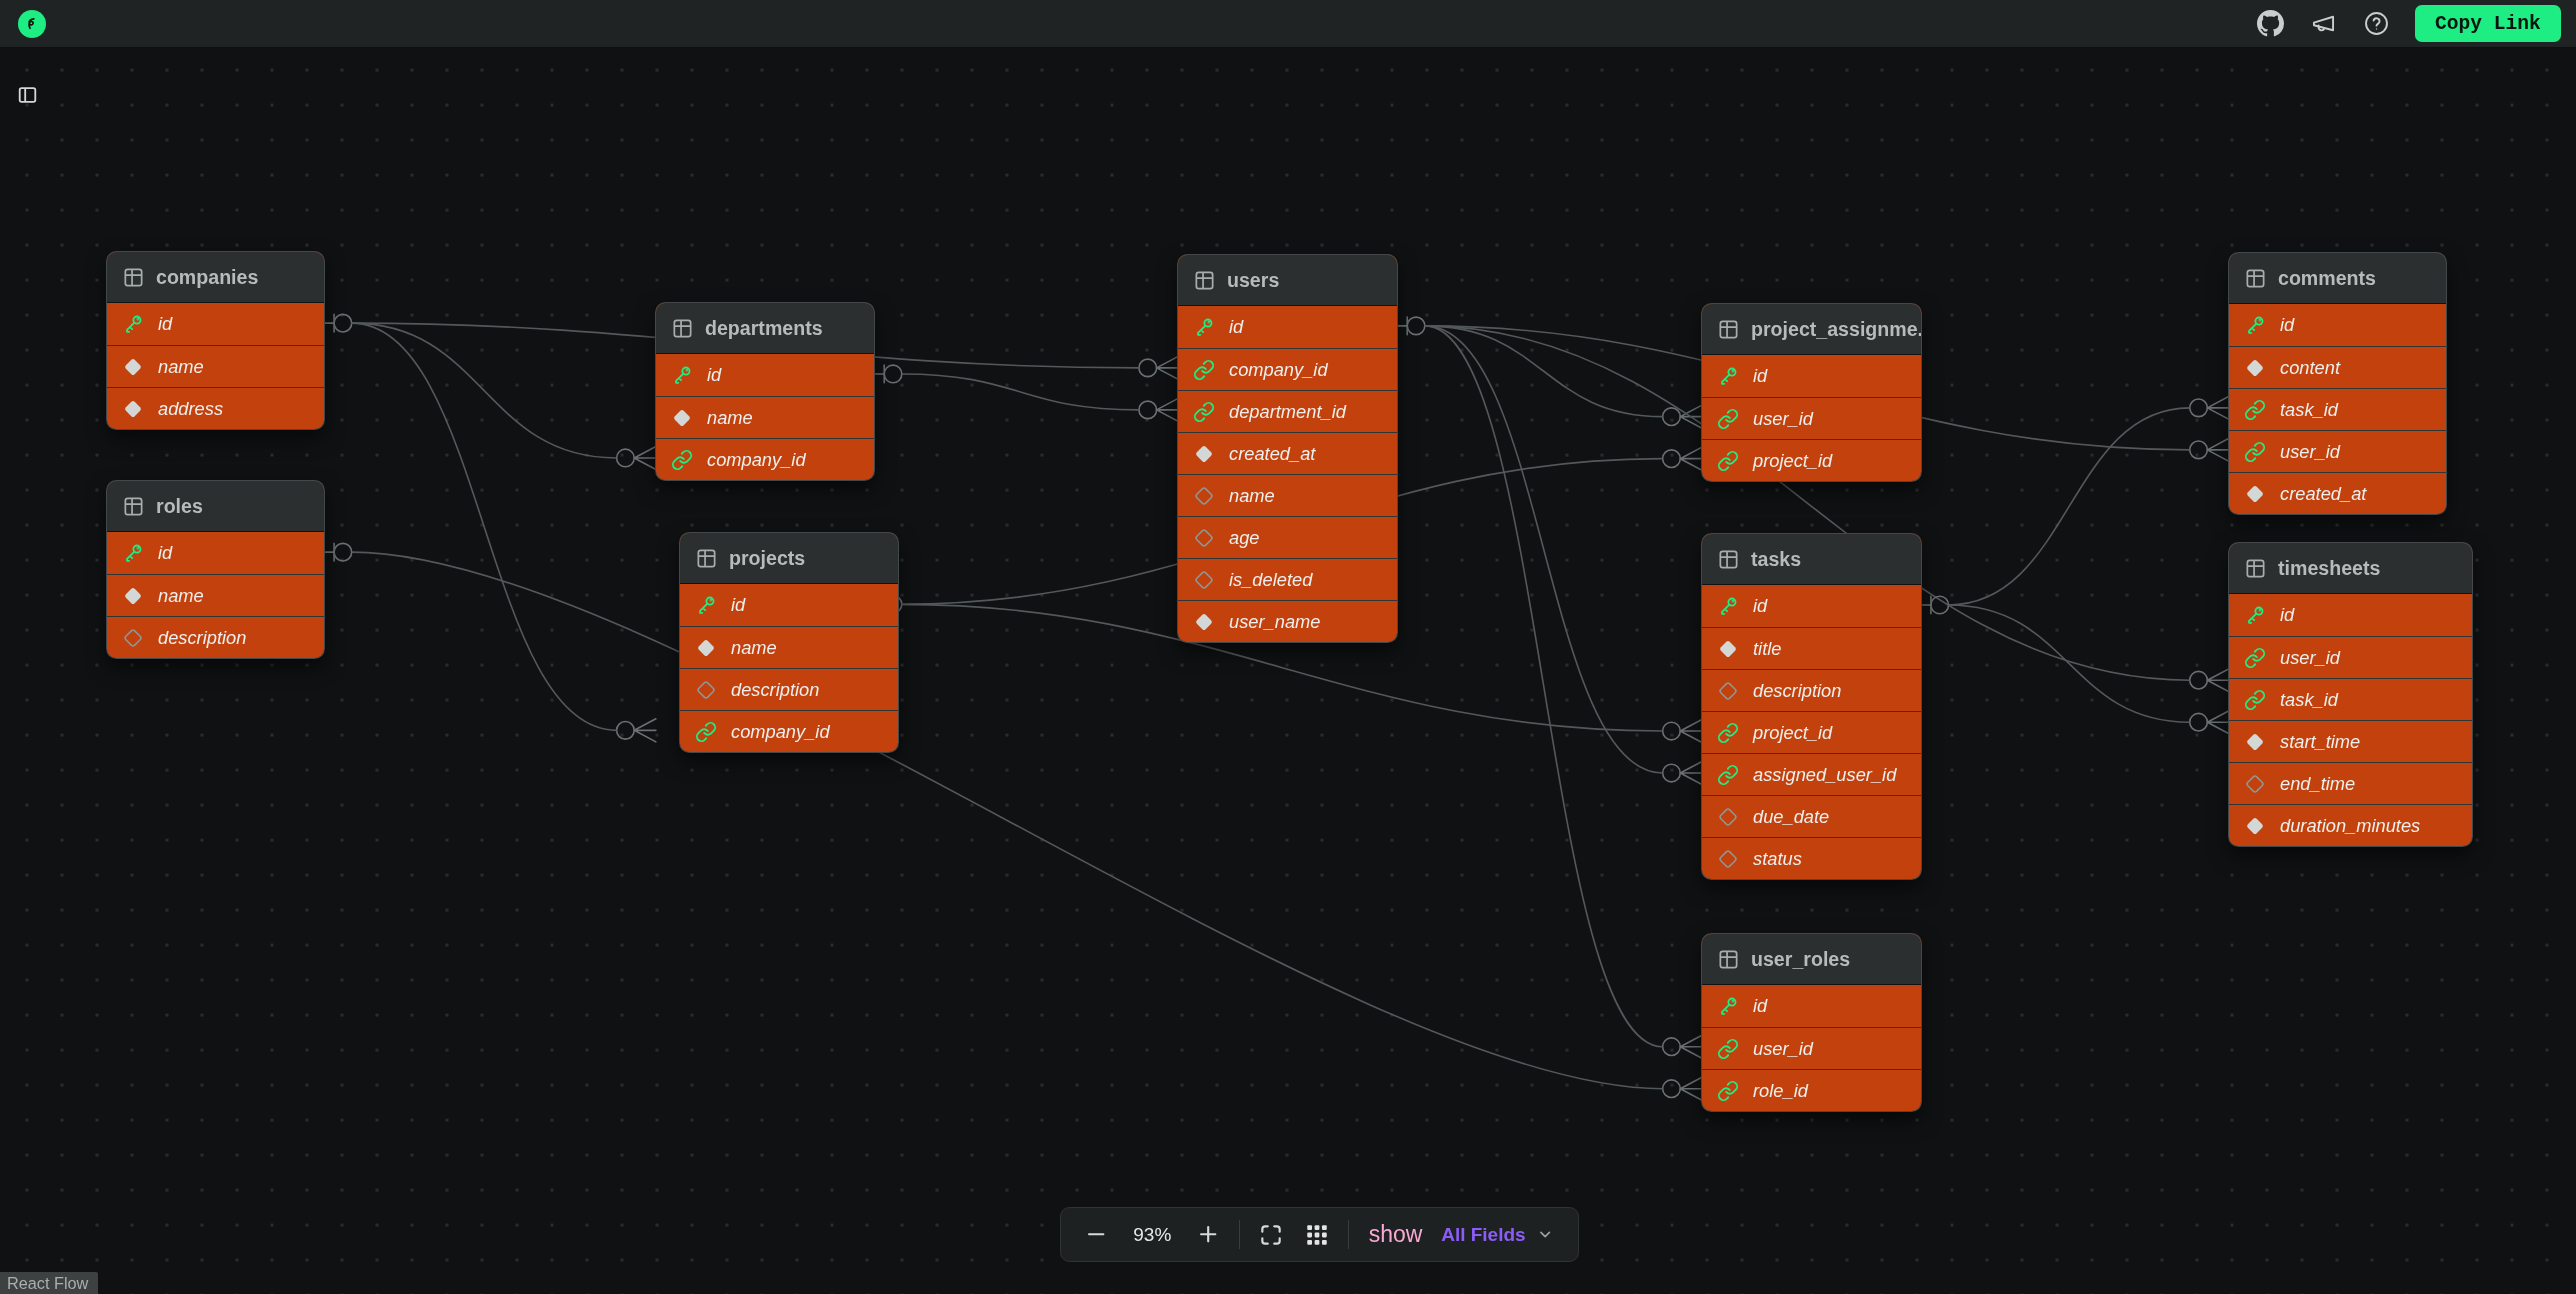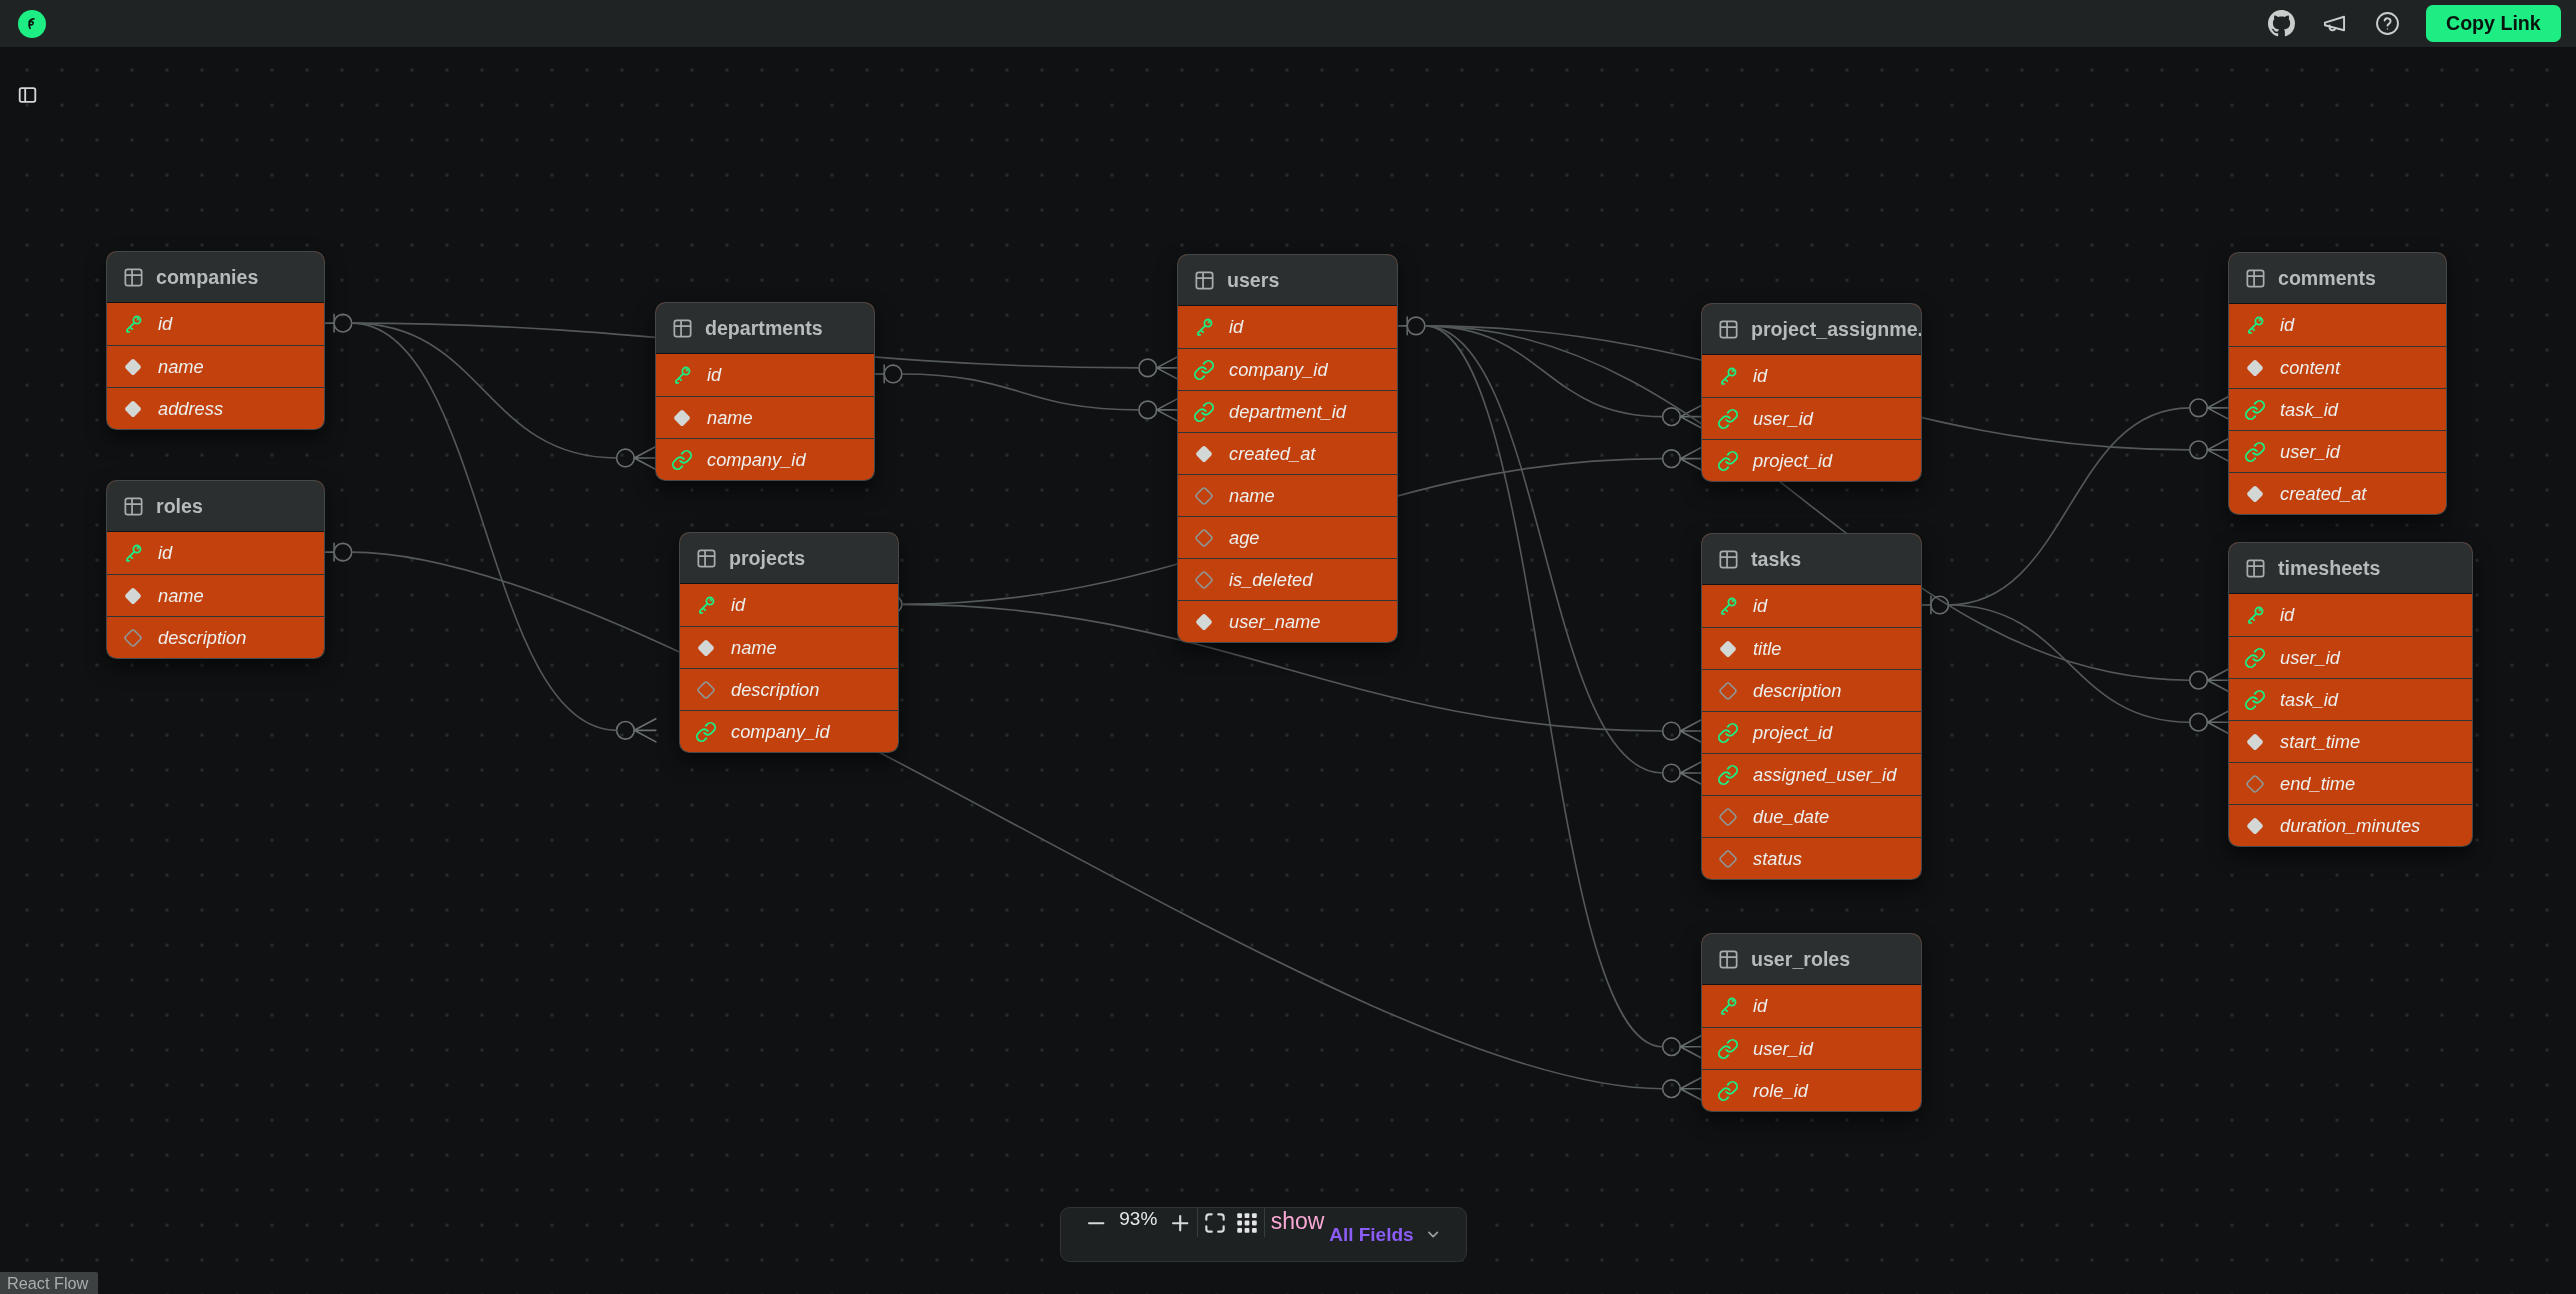--- a/index.html
+++ b/index.html
@@ -12,21 +12,21 @@
   }
   
   .app-header{position:absolute;top:0;left:0;width:100%;height:47px;background:#1f2324;
     border-bottom:0.7px solid rgba(0,0,0,.55);display:flex;align-items:center;z-index:10;}
   .logo{position:absolute;left:17.6px;top:9.5px;width:28.5px;height:28.5px;border-radius:50%;
     background:#1ded83;display:flex;align-items:center;justify-content:center;}
   .app-title{position:absolute;left:0;right:0;text-align:center;color:#8f9695;font-size:20.3px;}
   .header-right{position:absolute;right:15px;top:0;height:47px;display:flex;align-items:center;gap:23px;}
   .icon-btn{width:30px;height:30px;display:flex;align-items:center;justify-content:center;cursor:pointer;background:none;border:none;padding:0;}
   .copy-link-btn{height:37px;padding:0 20.3px;border:none;border-radius:6.8px;background:#1ded83;
-    color:#08140e;font-size:19.6px;font-weight:700;font-family:Liberation Sans, sans-serif;cursor:pointer;}
+    color:#08140e;font-size:19.6px;font-weight:700;font-family:Liberation Mono, monospace;cursor:pointer;}
   
   .panel-toggle{position:absolute;left:13.6px;top:81px;z-index:6;background:none;border:none;padding:2.7px;cursor:pointer;}
   .rf-attribution{position:absolute;left:-8.1px;top:1272px;z-index:6;background:rgba(72,77,78,.8);
     color:#a9afae;font-size:16.3px;padding:2px 9.5px 3.4px 15px;border-radius:2px;}
   
   #edges-layer{position:absolute;left:0;top:0;z-index:1;}
   .edge{stroke:#53585a;stroke-width:2.4;fill:none;}
   .mk{stroke:#6a7072;stroke-width:2.4;fill:none;stroke-linecap:round;}
   
   #tables-layer{position:absolute;left:0;top:0;z-index:2;}
@@ -34,22 +34,22 @@
     box-shadow:0 0 0 1px #43484a,0 8.1px 20.3px rgba(0,0,0,.55);}
   .t-header{height:50px;background:#2b2f30;display:flex;align-items:center;gap:11px;padding:0 15px;border-bottom:0.7px solid rgba(0,0,0,.6);}
   .t-icon{width:23px;height:23px;flex:0 0 auto;display:flex;}
   .t-title{color:#b5bcbb;font-size:19.6px;font-weight:600;white-space:nowrap;}
   .f-row{height:42px;display:flex;align-items:center;gap:14px;padding:0 15px;box-sizing:border-box;font-style:italic;}
   .f-row + .f-row{border-top:0.7px solid #2f3435;}
   .f-icon{width:22px;height:22px;flex:0 0 auto;display:flex;}
   .f-icon svg{width:100%;height:100%;}
   .f-label{color:#edf0ef;font-size:18.3px;white-space:nowrap;}
   
-  .toolbar{position:absolute;left:1060px;top:1207px;height:53px;z-index:6;display:flex;
-    background:#1d2122;border:0.7px solid #2f3435;border-radius:9.5px;padding:0 20.3px;gap:2px;}
+  .toolbar{position:absolute;left:1060px;top:1207px;height:53px;z-index:6;display:flex;align-items:center;
+    background:#1d2122;border:0.7px solid #2f3435;border-radius:9.5px;padding:0 20.3px;gap:16px;}
   .tb-btn{background:none;border:none;padding:0;display:flex;align-items:center;justify-content:center;width:30px;height:30px;cursor:pointer;}
   .zoom-level{color:#e6e9e8;font-size:19px;min-width:50px;text-align:center;}
   .tb-divider{width:0.7px;height:28.5px;background:#383d3e;}
   .show-label{color:#f9a8d4;font-size:23px;margin-left:4.1px;}
   .fields-dropdown{display:flex;align-items:center;gap:9.5px;background:none;border:none;cursor:pointer;padding:0 2.7px;}
   .fields-value{color:#8b5cf6;font-size:19px;font-weight:600;}
 </style>
 </head>
 <body>
 

